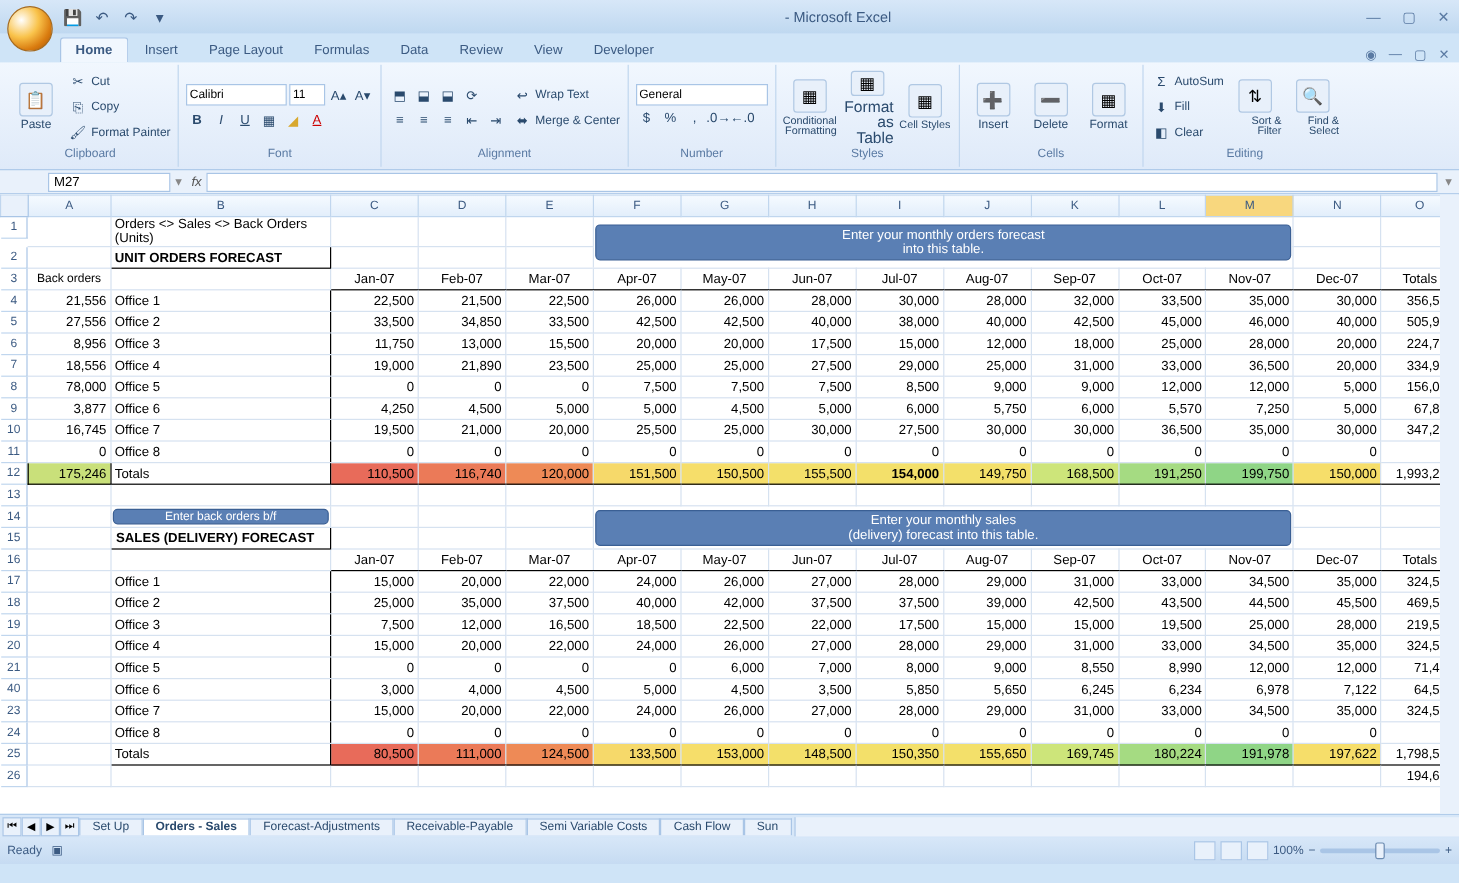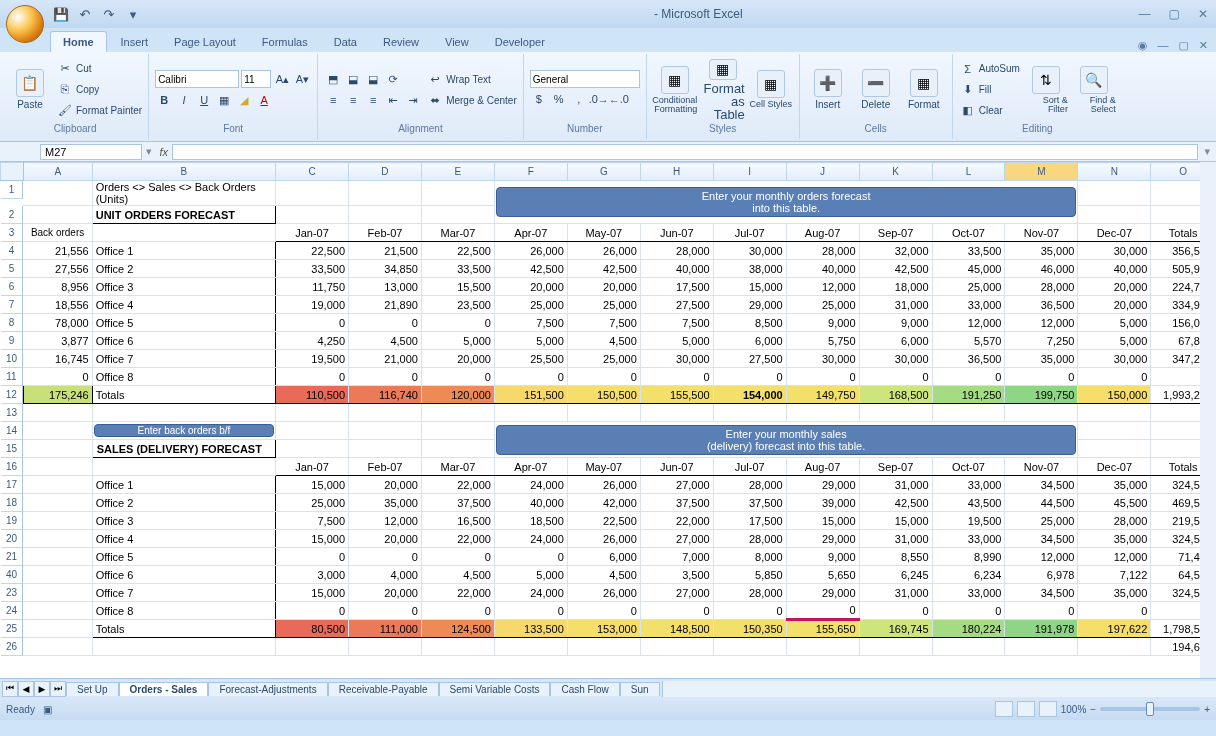--- a/index.html
+++ b/index.html
@@ -734,21 +734,21 @@
             <td class="rh">25</td>
             <td class="" style=""></td>
             <td class="" style="border:1px solid #000">Totals</td>
             <td class="num" style="background:#e86b5a;border-top:1px solid #000;border-bottom:1px solid #000;">80,500</td>
             <td class="num" style="background:#eb7a58;border-top:1px solid #000;border-bottom:1px solid #000;">111,000</td>
             <td class="num" style="background:#ee8a56;border-top:1px solid #000;border-bottom:1px solid #000;">124,500</td>
             <td class="num" style="background:#f6d96a;border-top:1px solid #000;border-bottom:1px solid #000;">133,500</td>
             <td class="num" style="background:#f6de6a;border-top:1px solid #000;border-bottom:1px solid #000;">153,000</td>
             <td class="num" style="background:#f3e06a;border-top:1px solid #000;border-bottom:1px solid #000;">148,500</td>
             <td class="num" style="background:#f3e06a;border-top:1px solid #000;border-bottom:1px solid #000;">150,350</td>
-            <td class="num" style="background:#f3e06a;border-top:3px solid #be185d;border-bottom:1px solid #000;">155,650</td>
+            <td class="num" style="background:#f3e06a;border-top:1px solid #be185d;border-bottom:1px solid #000;">155,650</td>
             <td class="num" style="background:#cde57a;border-top:1px solid #000;border-bottom:1px solid #000;">169,745</td>
             <td class="num" style="background:#a5db82;border-top:1px solid #000;border-bottom:1px solid #000;">180,224</td>
             <td class="num" style="background:#8fd586;border-top:1px solid #000;border-bottom:1px solid #000;">191,978</td>
             <td class="num" style="background:#f6de6a;border-top:1px solid #000;border-bottom:1px solid #000;">197,622</td>
             <td class="num" style="background:#fff;border-top:1px solid #000;border-bottom:1px solid #000;border-right:1px solid #000">1,798,569</td>
           </tr>
           <tr>
             <td class="rh">26</td>
             <td class="" style=""></td>
             <td class="" style=""></td>

